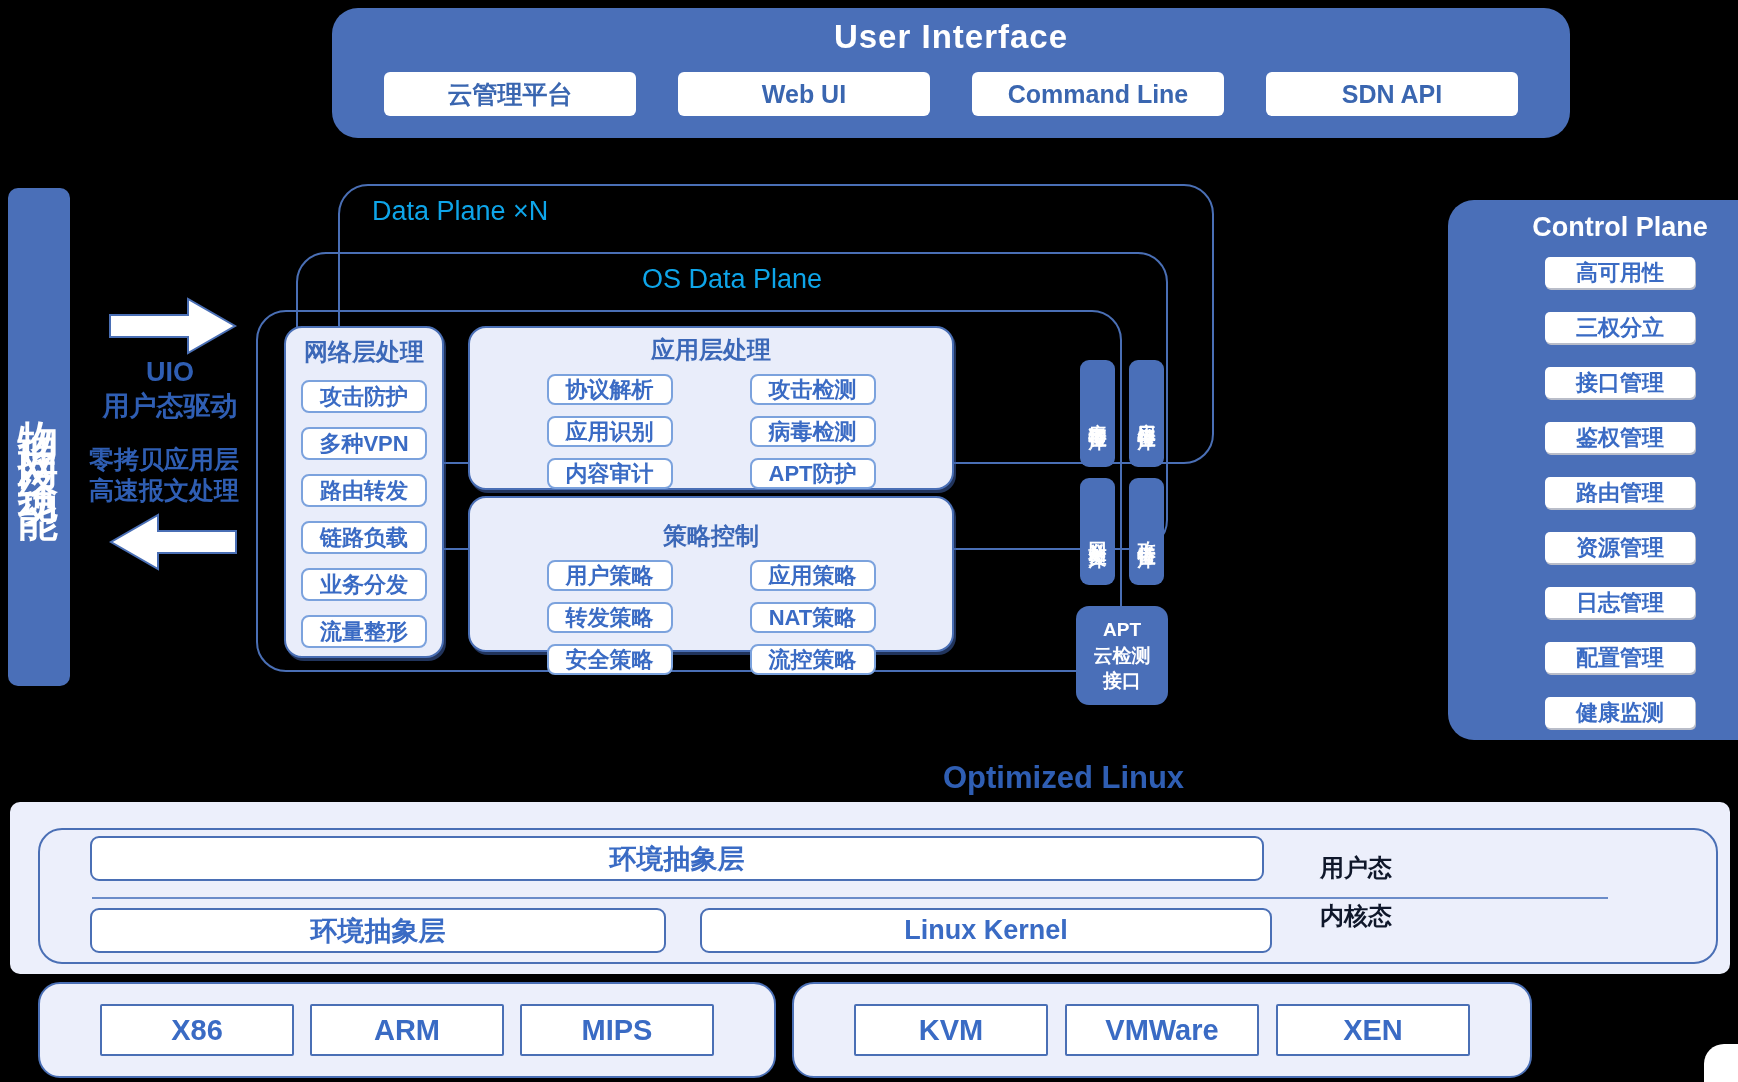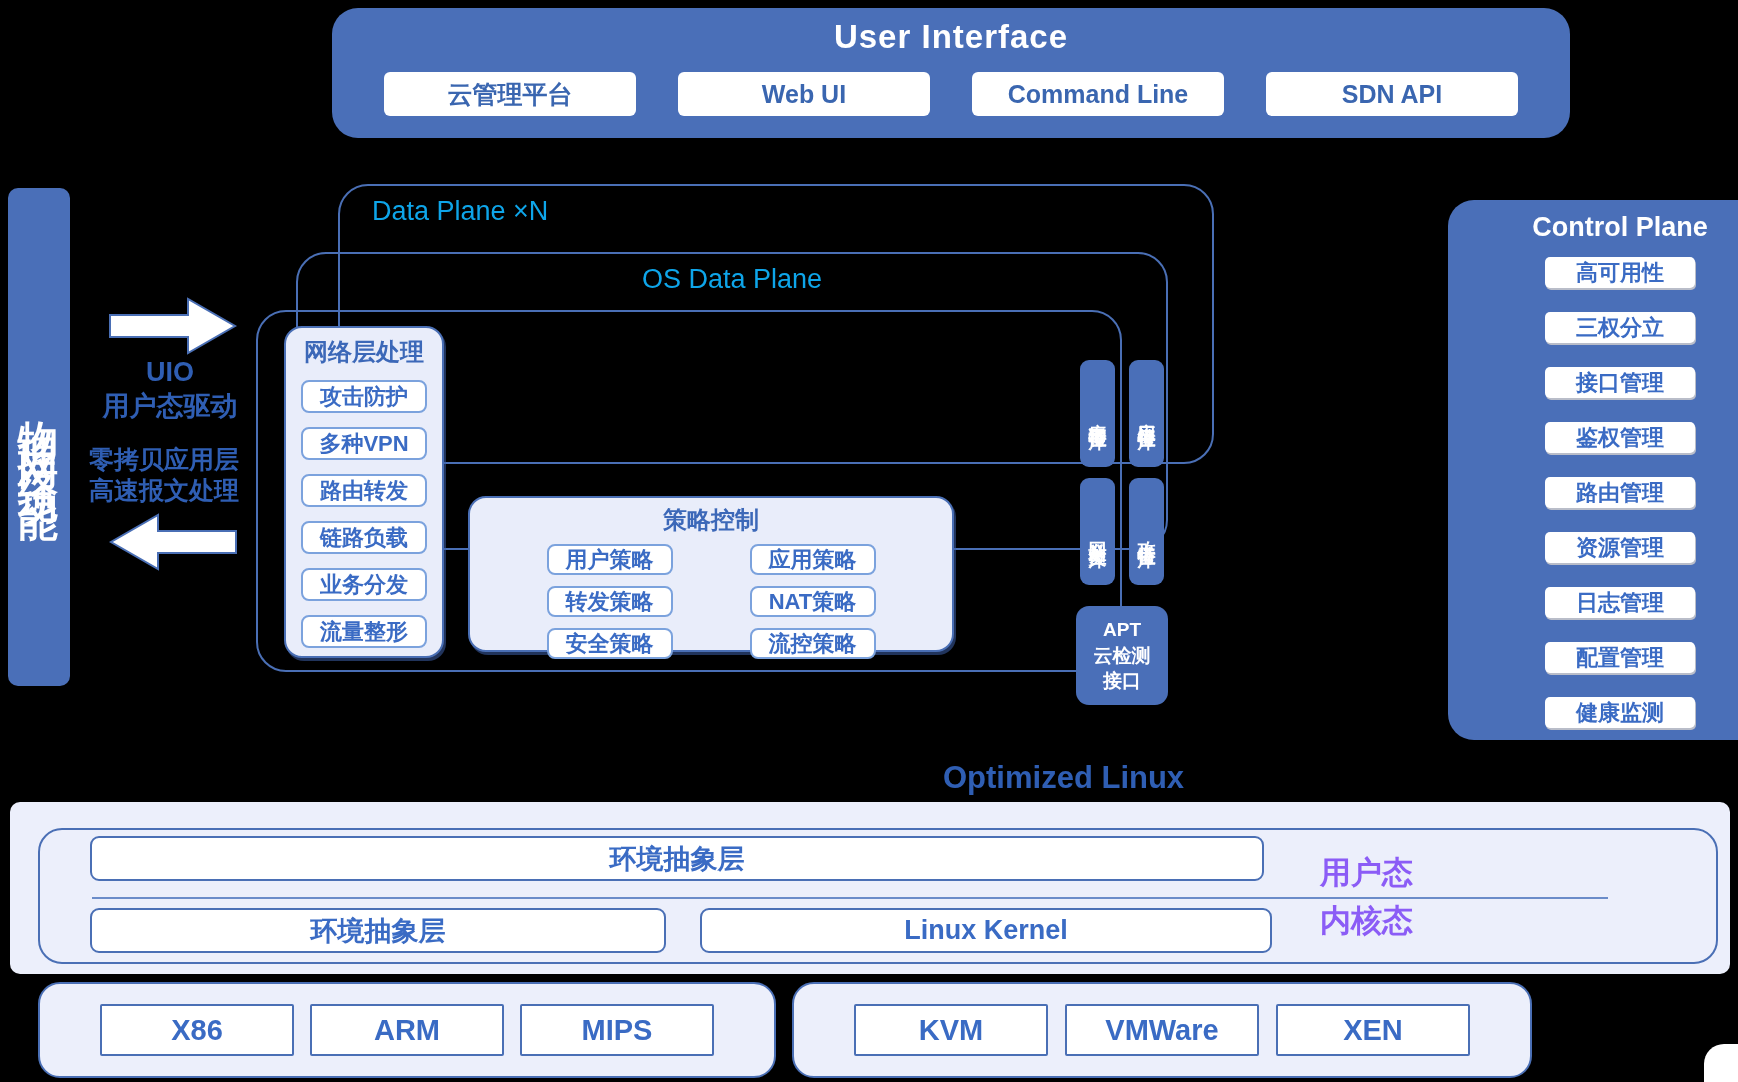--- a/index.html
+++ b/index.html
@@ -59,21 +59,21 @@
                       box-shadow:1px 2px 0 #b9bdc9;}
 
   
   .opt-title{left:943px;top:760px;color:#2f5eb3;font-size:31px;font-weight:700;}
   .linux-panel{left:10px;top:802px;width:1720px;height:172px;background:#eceffb;border-radius:10px;}
   .linux-container{position:absolute;left:28px;top:26px;width:1676px;height:132px;
                    border:2px solid #4a6fb5;border-radius:24px;}
   .wbox{position:absolute;background:#fff;border:2px solid #4a6fb5;border-radius:9px;
         display:flex;align-items:center;justify-content:center;color:#3a6bc4;
         font-size:27px;font-weight:600;}
-  .mode-label{position:absolute;color:#8b5cf6;font-size:31px;font-weight:700;}
+  .mode-label{position:absolute;color:#0f172a;font-size:24px;font-weight:700;}
   .mode-divider{position:absolute;left:82px;top:95px;width:1516px;border-top:2px solid #6b8cc9;}
 
   
   .hw{top:982px;height:96px;background:#eceffb;border:2px solid #4a6fb5;border-radius:22px;
       display:flex;align-items:center;justify-content:space-between;padding:0 60px;box-sizing:border-box;}
   .hw .pill{width:190px;height:48px;border:2px solid #4a6fb5;border-radius:2px;font-size:29px;}
 
   .corner-shape{left:1704px;top:1044px;width:34px;height:38px;background:#fff;
                 border-radius:20px 0 0 0;}
 </style>
@@ -124,23 +124,34 @@
     <div class="v-list">
       <div class="pill">攻击防护</div>
       <div class="pill">多种VPN</div>
       <div class="pill">路由转发</div>
       <div class="pill">链路负载</div>
       <div class="pill">业务分发</div>
       <div class="pill">流量整形</div>
     </div>
   </div>
 
+  <div class="abs panel" style="left:468px;top:326px;width:482px;height:160px;">
+    <div class="panel-title" style="margin-top:6px;">应用层处理</div>
+    <div class="grid6">
+      <div class="pill">协议解析</div>
+      <div class="pill">攻击检测</div>
+      <div class="pill">应用识别</div>
+      <div class="pill">病毒检测</div>
+      <div class="pill">内容审计</div>
+      <div class="pill">APT防护</div>
+    </div>
+  </div>
 
   <div class="abs panel" style="left:468px;top:496px;width:482px;height:152px;">
-    <div class="panel-title" style="margin-top:6px;">策略控制</div>
+    <div class="panel-title" style="margin-top:22px;">策略控制</div>
     <div class="grid6">
       <div class="pill">用户策略</div>
       <div class="pill">应用策略</div>
       <div class="pill">转发策略</div>
       <div class="pill">NAT策略</div>
       <div class="pill">安全策略</div>
       <div class="pill">流控策略</div>
     </div>
   </div>
 

